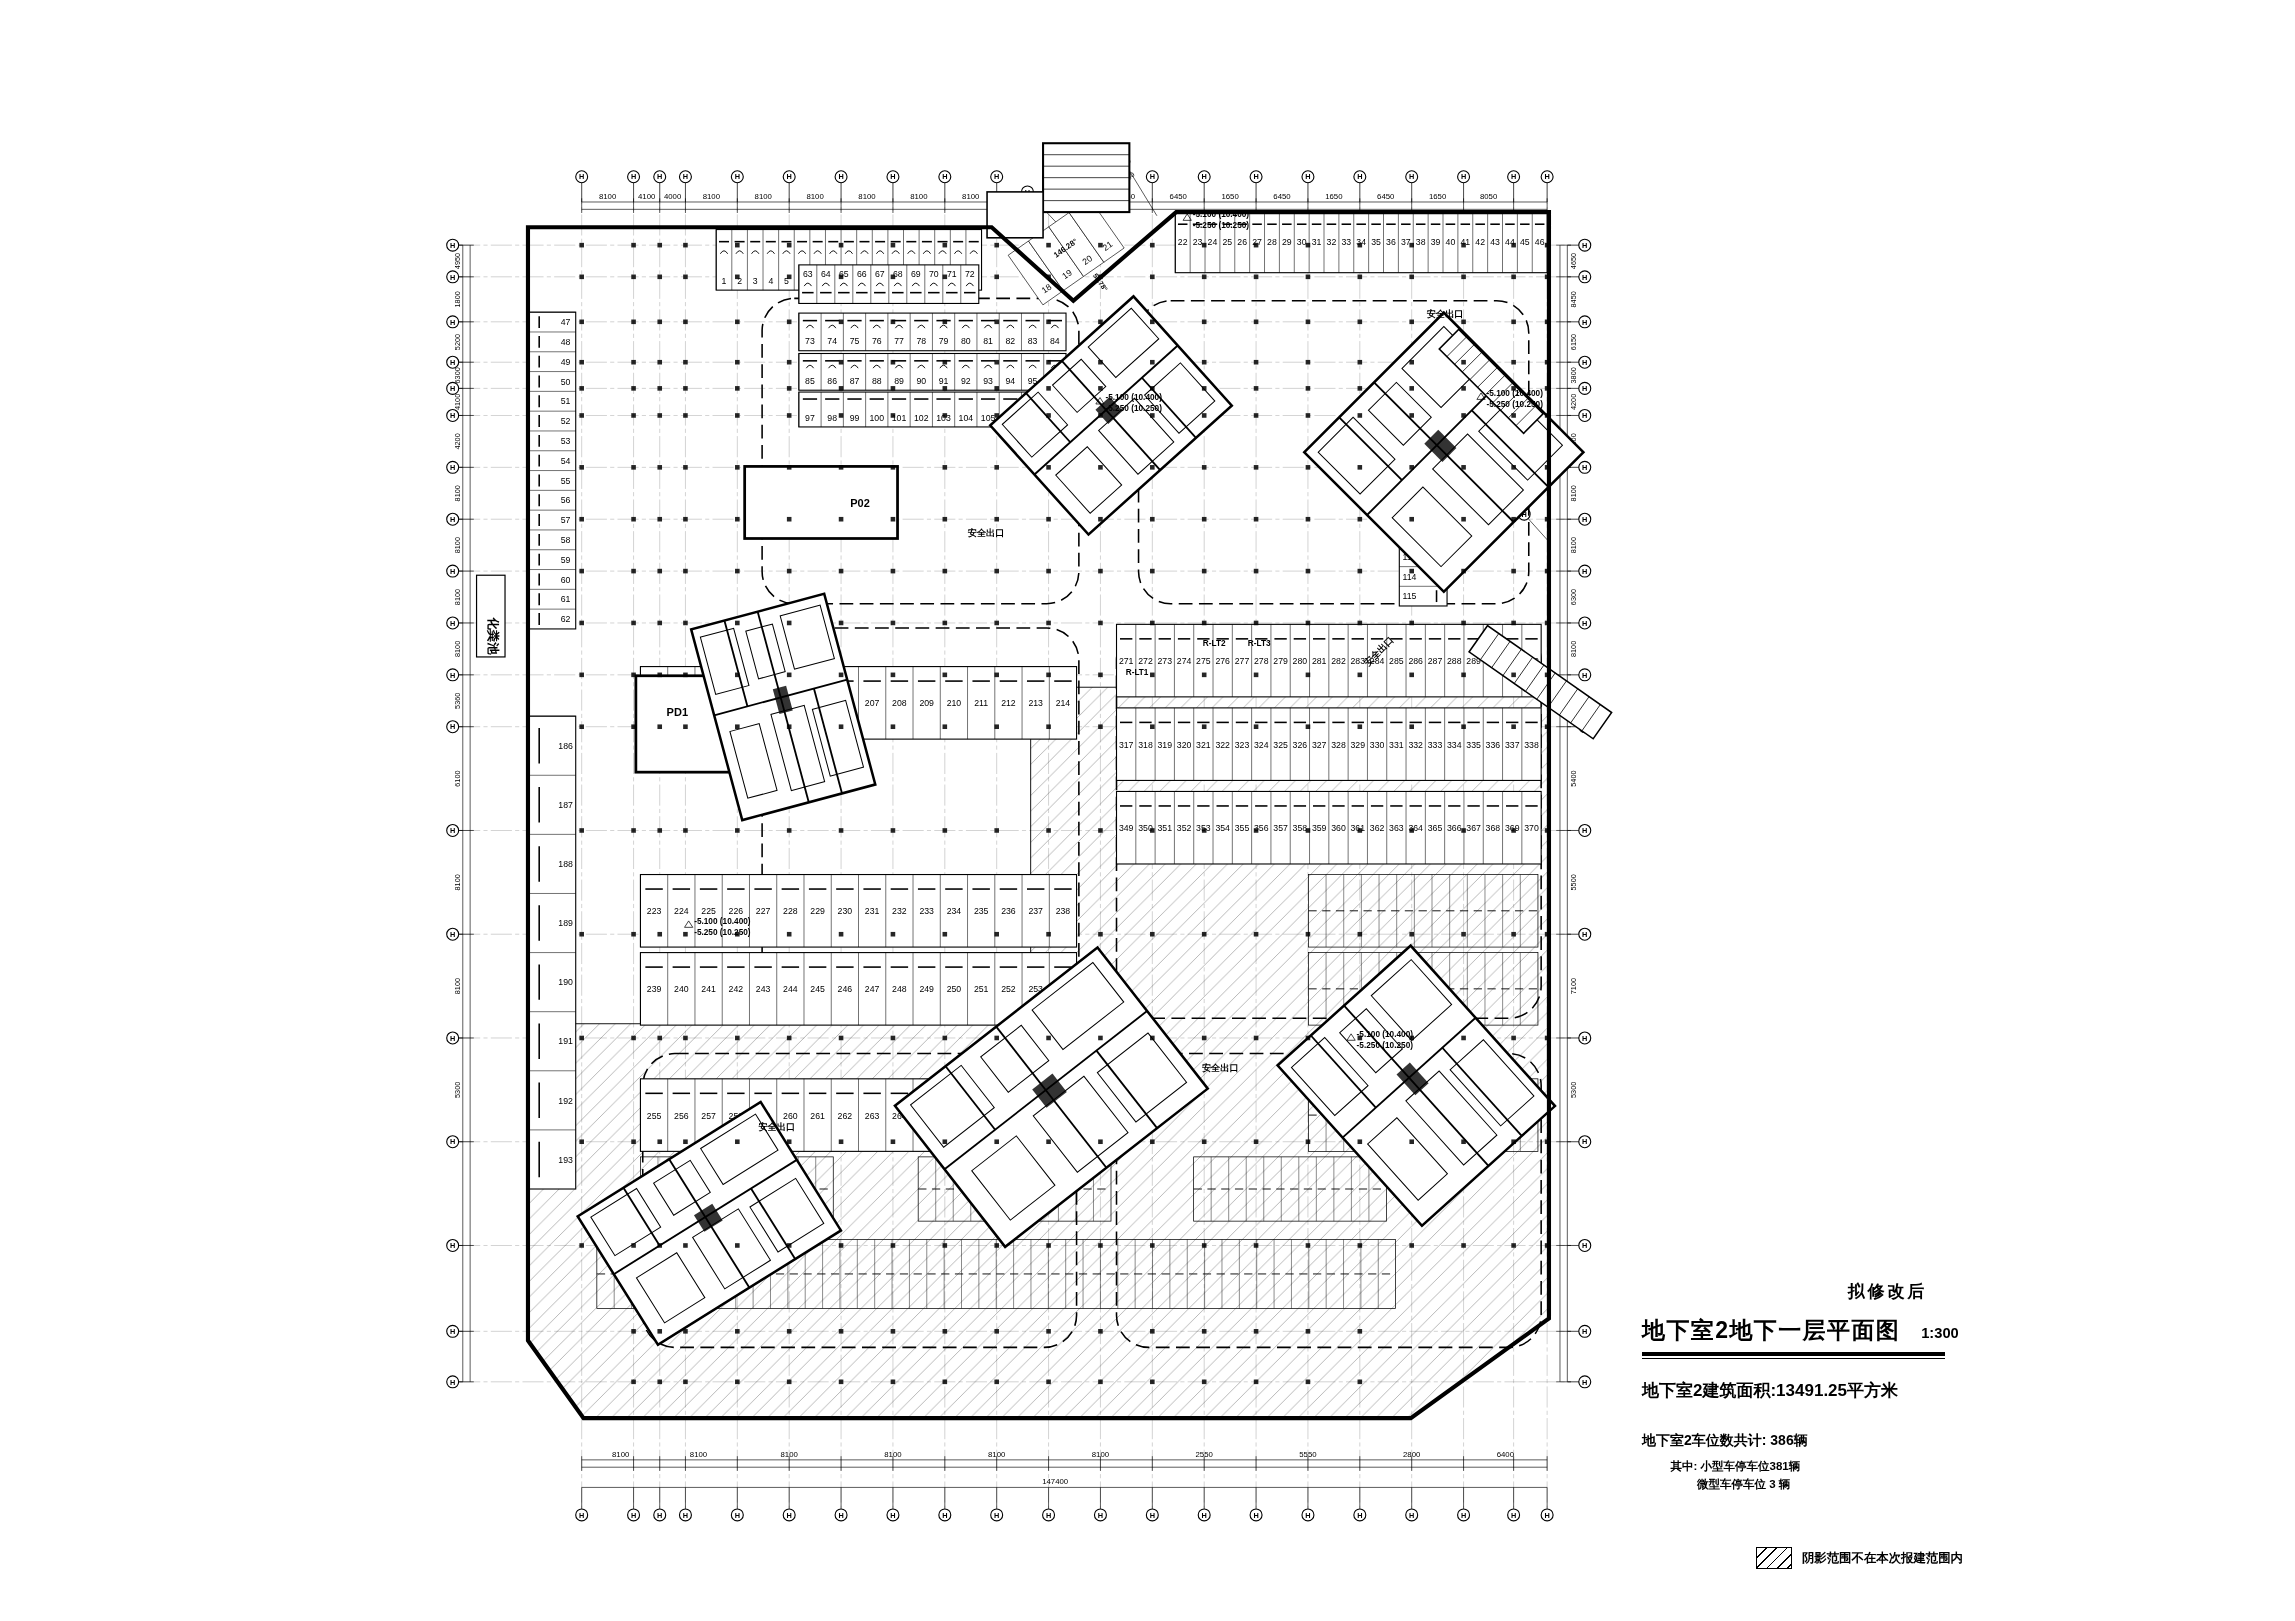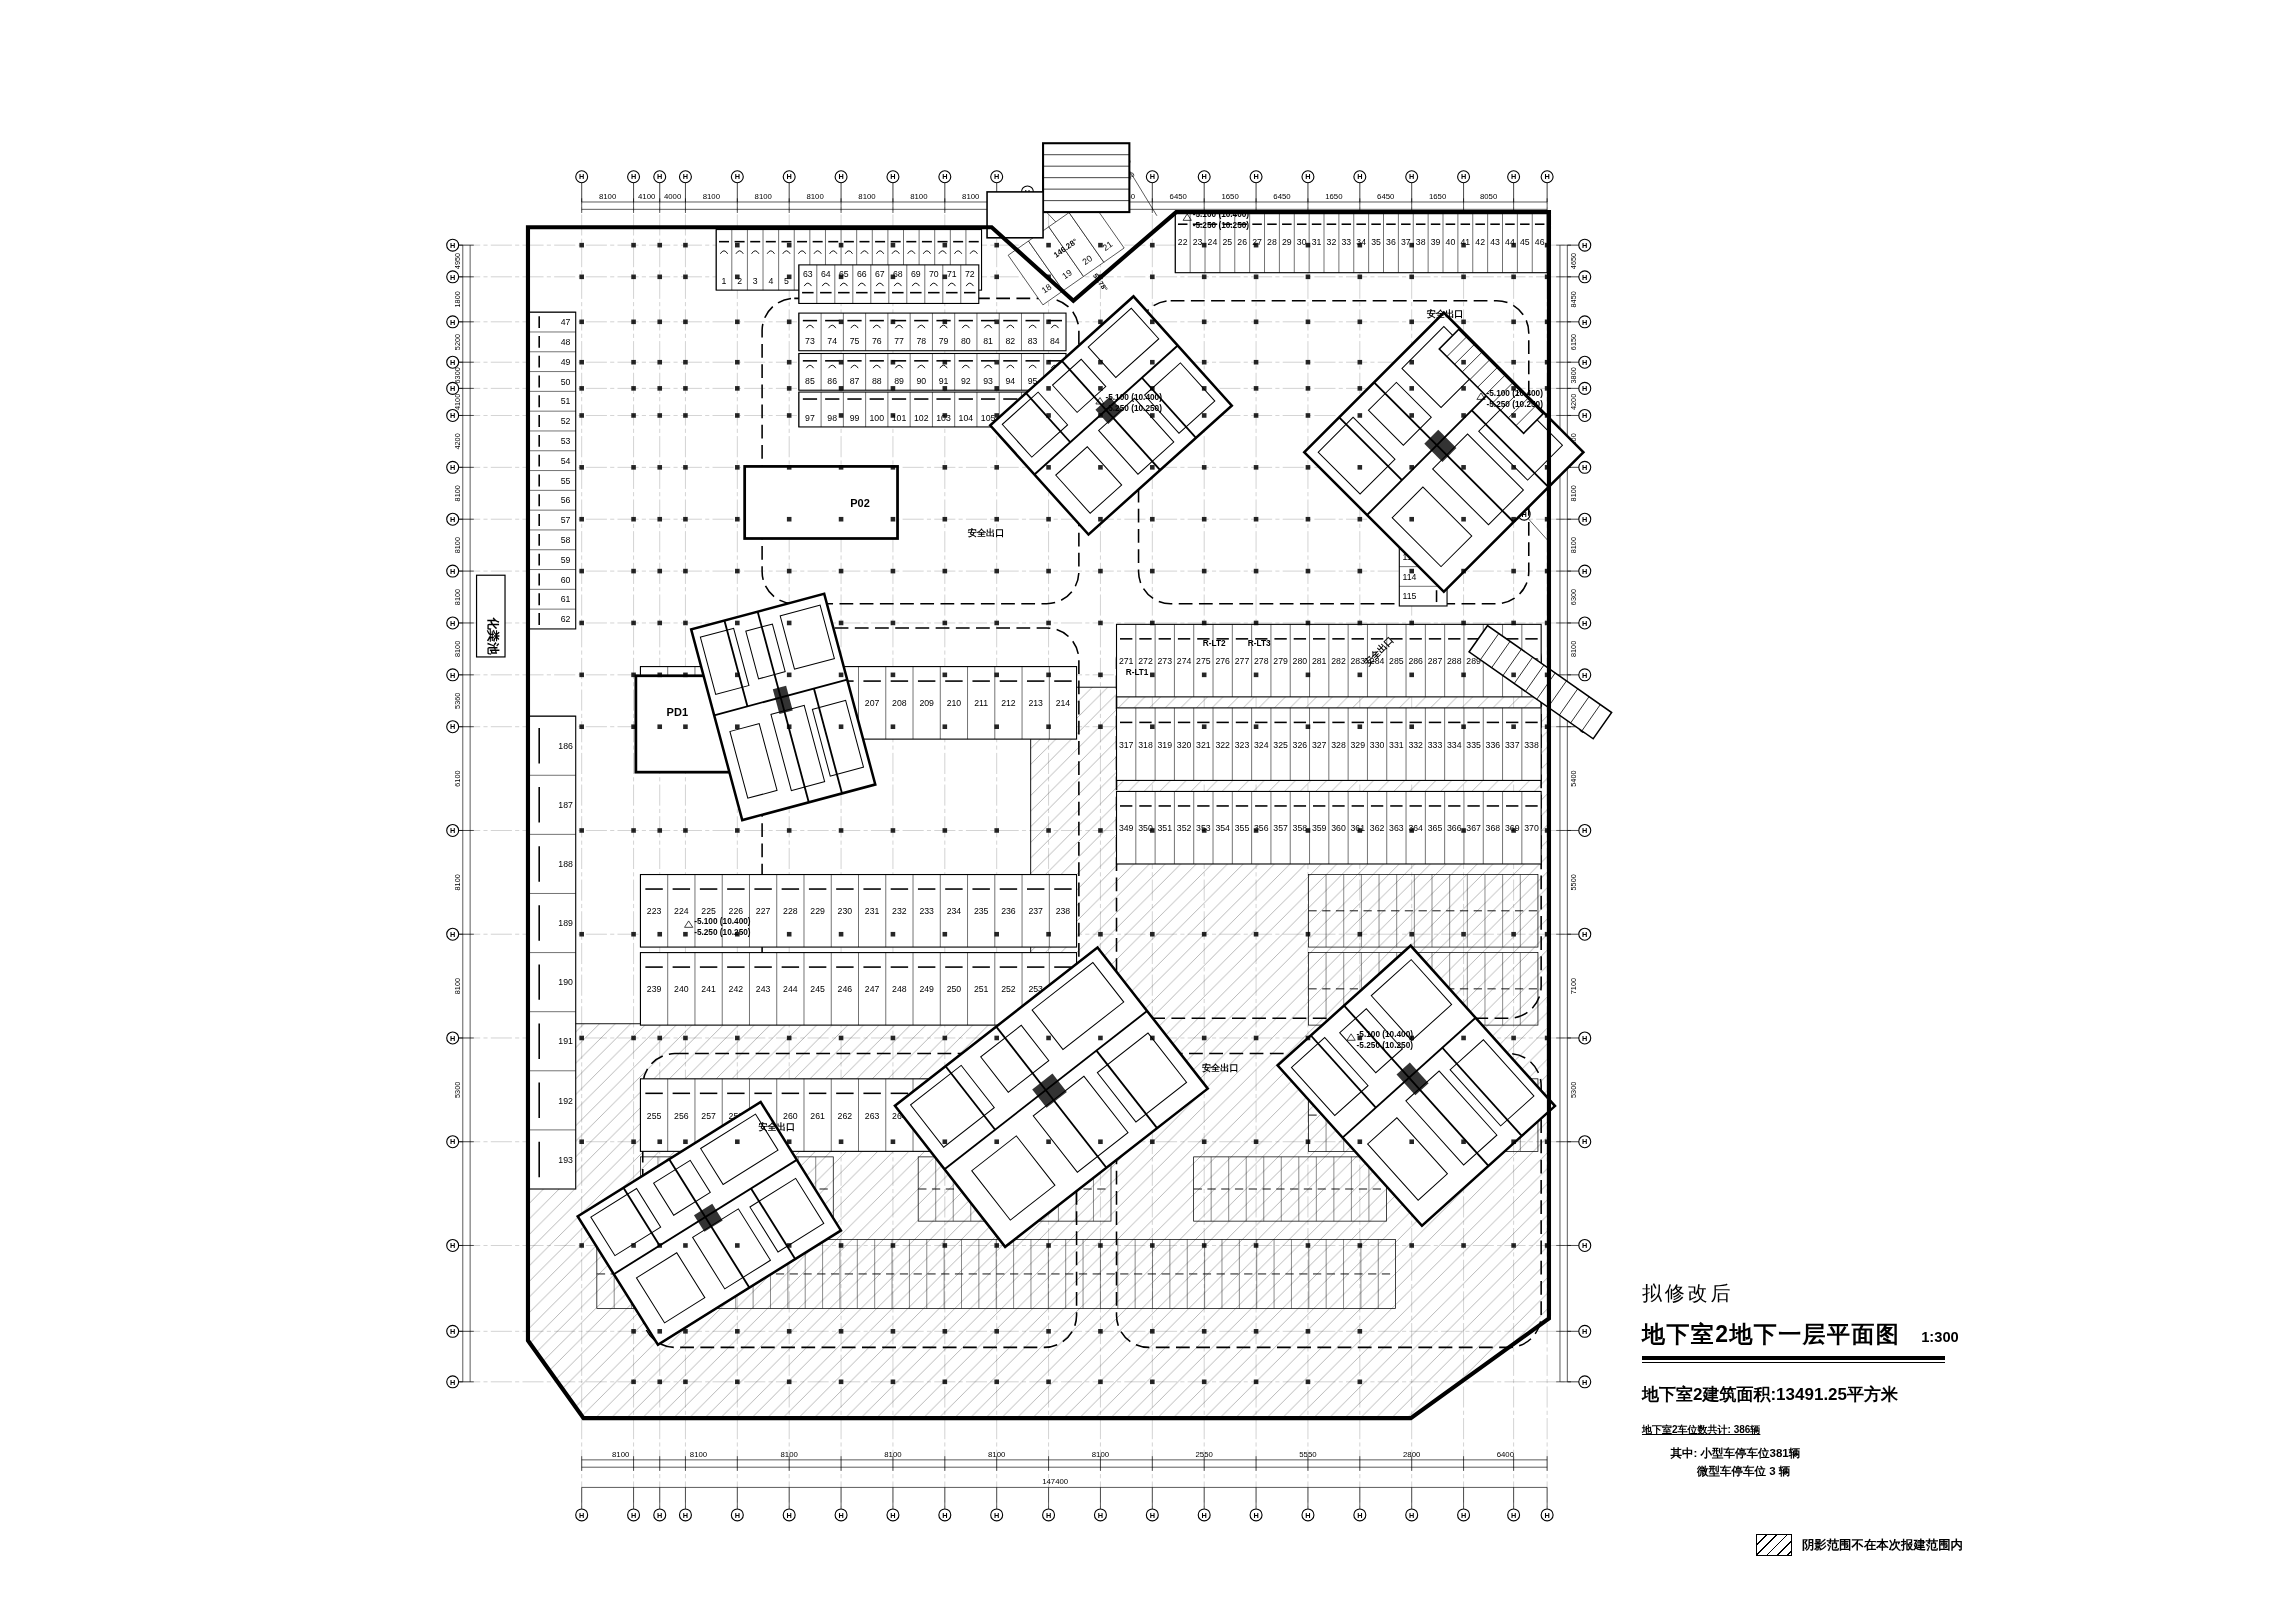--- a/index.html
+++ b/index.html
@@ -1,28 +1,28 @@
 <!DOCTYPE html>
 <html style="font-size:7.3px"><head>
 <meta charset="utf-8">
 <style>
   html,body{margin:0;padding:0;background:#fff;}
   .sheet{position:relative;width:2295px;height:1621px;background:#ffffff;overflow:hidden;
          font-family:"Liberation Sans", sans-serif;color:#000;}
   svg{position:absolute;left:0;top:0;}
   .title-block{position:absolute;left:1642px;top:1280px;width:321px;}
-  .status-label{width:285px;text-align:left;font-size:20px;font-weight:normal;letter-spacing:2.8px;}
+  .status-label{width:285px;text-align:right;font-size:17px;font-weight:bold;letter-spacing:2.8px;}
   .title-row{display:flex;align-items:baseline;margin-top:12px;}
   .drawing-title{font-size:23px;font-weight:bold;letter-spacing:1.4px;}
   .drawing-scale{font-size:14.7px;font-weight:bold;margin-left:21px;}
   .rule-thick{height:3.7px;background:#000;margin-top:6.4px;width:303px;}
   .rule-thin{height:0.9px;background:#000;margin-top:2.3px;width:303px;}
   .notes{margin-top:20px;font-weight:bold;}
   .note-line1{font-size:17px;}
-  .note-line2{font-size:10px;margin-top:17px;text-decoration:underline;}
+  .note-line2{font-size:14px;margin-top:30px;}
   .note-line3{font-size:11.5px;margin-top:9px;padding-left:28.5px;}
   .note-line4{font-size:11.5px;margin-top:2.8px;padding-left:55px;}
   .legend-row{display:flex;align-items:center;margin-top:55px;justify-content:flex-end;}
   .legend-swatch{width:34px;height:20px;border:1.4px solid #000;
      background:repeating-linear-gradient(135deg,#fff 0 6px,#000 6px 7.3px);}
   .legend-text{font-size:12.4px;font-weight:bold;margin-left:10px;}
 </style>
 </head>
 <body>
 

